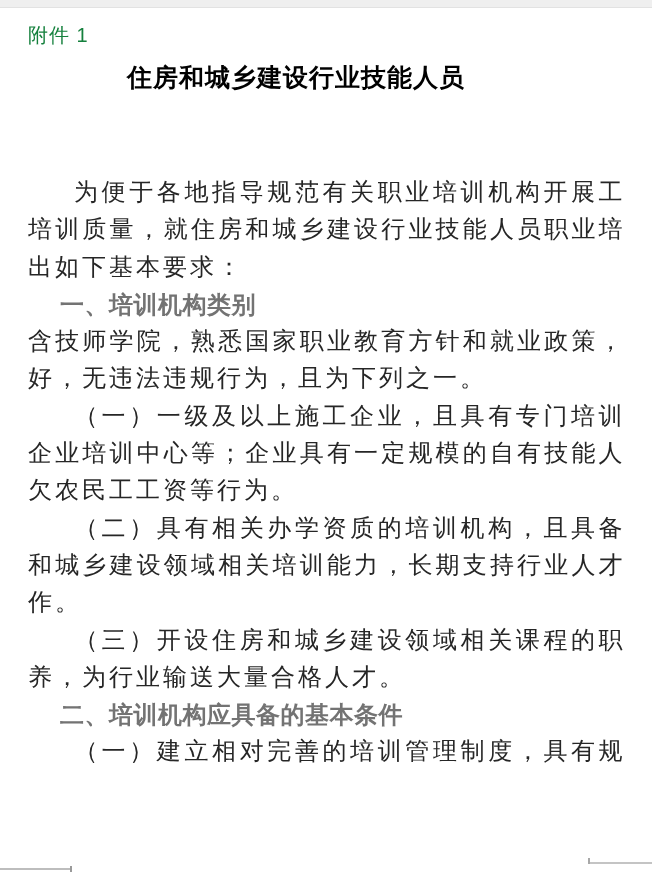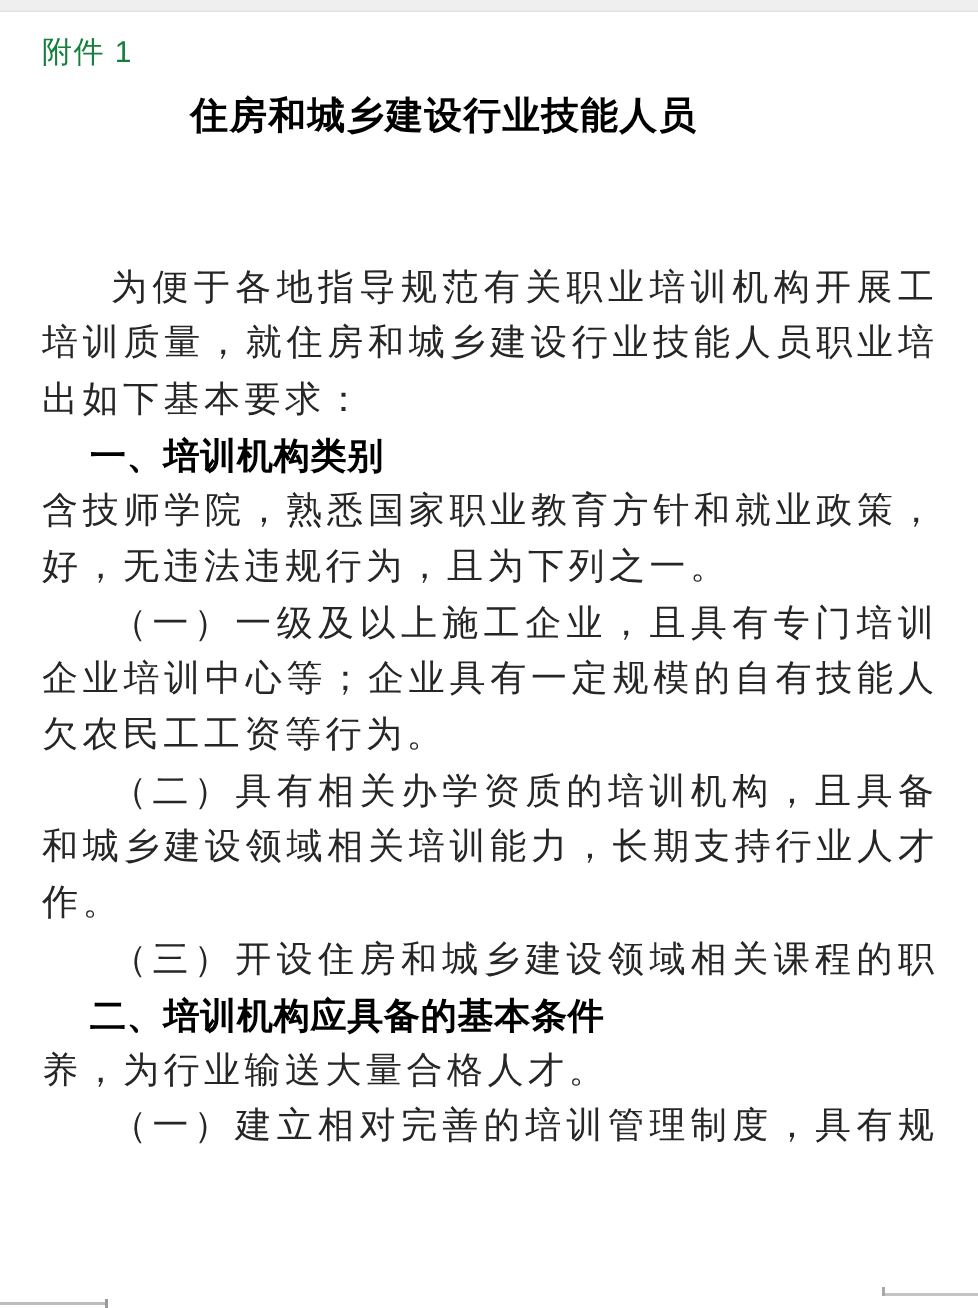--- a/index.html
+++ b/index.html
@@ -66,21 +66,21 @@
     text-align-last: justify;
     text-justify: inter-character;
   }
   .line.indent {
     text-indent: 46px;
   }
   .line.heading {
     font-family: "Liberation Sans", "DejaVu Sans", sans-serif;
     font-weight: bold;
     letter-spacing: 0.5px;
-    color: #000000;
+    color: #737373;
     text-indent: 32px;
   }
   .crop-mark-left {
     position: absolute;
     left: 0;
     top: 868px;
     width: 72px;
     height: 2px;
     background: #bdbdbd;
   }
@@ -130,20 +130,20 @@
     <div class="line heading">一、培训机构类别</div>
     <div class="line full">含技师学院，熟悉国家职业教育方针和就业政策，社会信用良</div>
     <div class="line">好，无违法违规行为，且为下列之一。</div>
     <div class="line full indent">（一）一级及以上施工企业，且具有专门培训机构，如</div>
     <div class="line full">企业培训中心等；企业具有一定规模的自有技能人员，无拖</div>
     <div class="line">欠农民工工资等行为。</div>
     <div class="line full indent">（二）具有相关办学资质的培训机构，且具备从事住房</div>
     <div class="line full">和城乡建设领域相关培训能力，长期支持行业人才培养工</div>
     <div class="line">作。</div>
     <div class="line full indent">（三）开设住房和城乡建设领域相关课程的职业院校</div>
+    <div class="line">养，为行业输送大量合格人才。</div>
     <div class="line heading">二、培训机构应具备的基本条件</div>
-    <div class="line">养，为行业输送大量合格人才。</div>
     <div class="line full indent">（一）建立相对完善的培训管理制度，具有规范的财务</div>
   </div>
 
   <div class="crop-mark-left"></div>
   <div class="crop-mark-right"></div>
 </div>
 
 </body></html>

